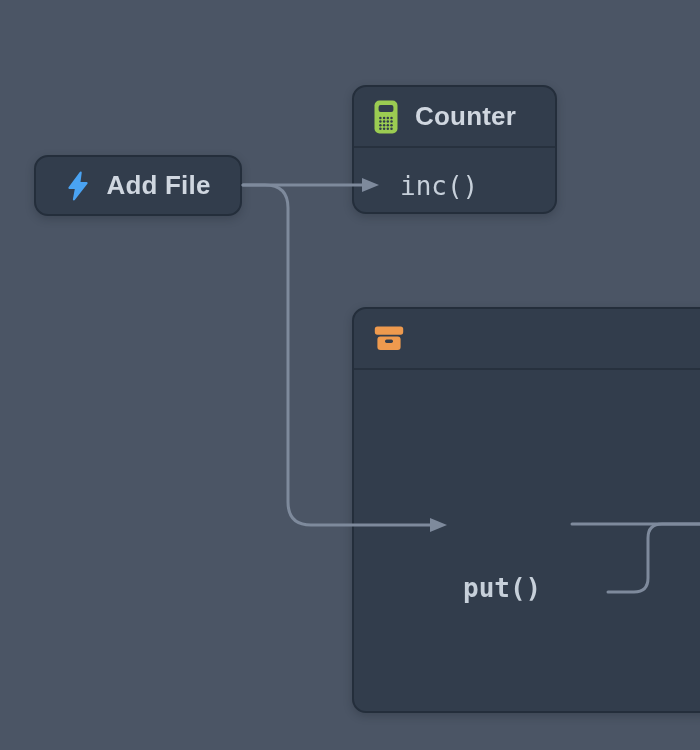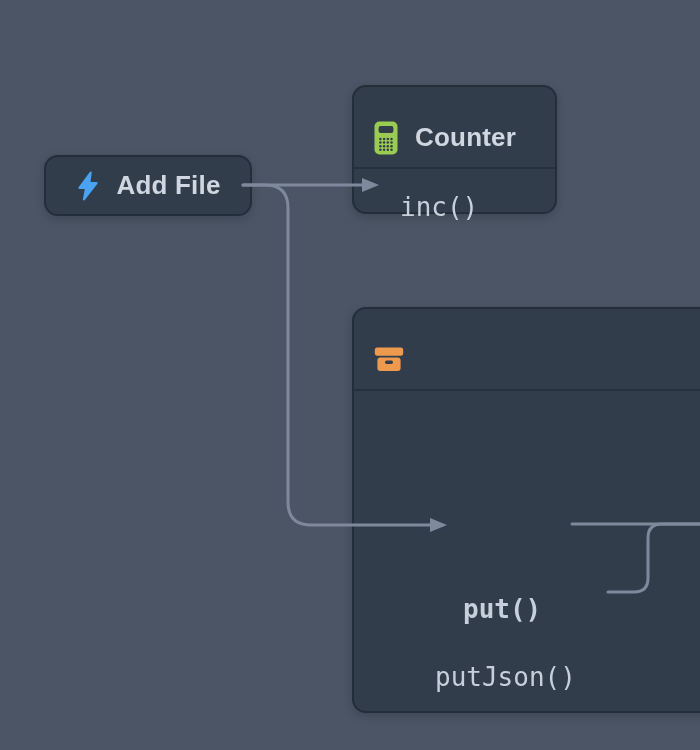--- a/index.html
+++ b/index.html
@@ -17,21 +17,21 @@
     position: absolute;
     background: #323d4c;
     border: 2px solid #242e3b;
     border-radius: 14px;
     box-sizing: border-box;
     box-shadow: 0 3px 8px rgba(20, 26, 36, 0.25);
   }
 
   
   .node-add-file {
-    left: 44px; top: 155px;
+    left: 34px; top: 155px;
     width: 208px; height: 61px;
     display: flex;
     align-items: center;
     justify-content: center;
     gap: 15px;
   }
   .node-label {
     color: #d0d7e0;
     font-size: 26px;
     font-weight: bold;
@@ -40,21 +40,20 @@
 
   
   .node-header {
     height: 61px;
     display: flex;
     align-items: center;
     gap: 17px;
     padding: 0 20px;
     border-bottom: 2px solid #27313e;
     box-sizing: border-box;
-    margin-top: 21px;
   }
   .node-title {
     color: #d0d7e0;
     font-size: 26px;
     font-weight: bold;
     letter-spacing: 0.2px;
     white-space: nowrap;
   }
   .method {
     font-family: "DejaVu Sans Mono", monospace;
@@ -151,21 +150,20 @@
       <span class="icon">
         <svg width="30" height="29" viewBox="0 0 30 28">
           <rect x="0.8" y="2" width="28.4" height="8.2" rx="2.6" fill="#ee9a4e"></rect>
           <rect x="3.4" y="12" width="23.2" height="13.6" rx="3" fill="#ee9a4e"></rect>
           <rect x="11" y="15" width="8" height="3.4" rx="1.7" fill="#323d4c"></rect>
         </svg>
       </span>
     </div>
     <div class="node-body">
       <span class="method method-put">put()</span>
-      <span class="method method-putjson">putJson()</span>
     </div>
   </div>
 
   <svg class="edge-layer" width="700" height="750" viewBox="0 0 700 750">
 
     <path class="edge" d="M 243 185 L 363 185"></path>
     <polygon class="arrowhead" points="362,178 379,185 362,192"></polygon>
 
     <path class="edge" d="M 243 185 L 265 185 Q 288 185 288 208 L 288 502 Q 288 525 311 525 L 431 525"></path>
     <polygon class="arrowhead" points="430,518 447,525 430,532"></polygon>

